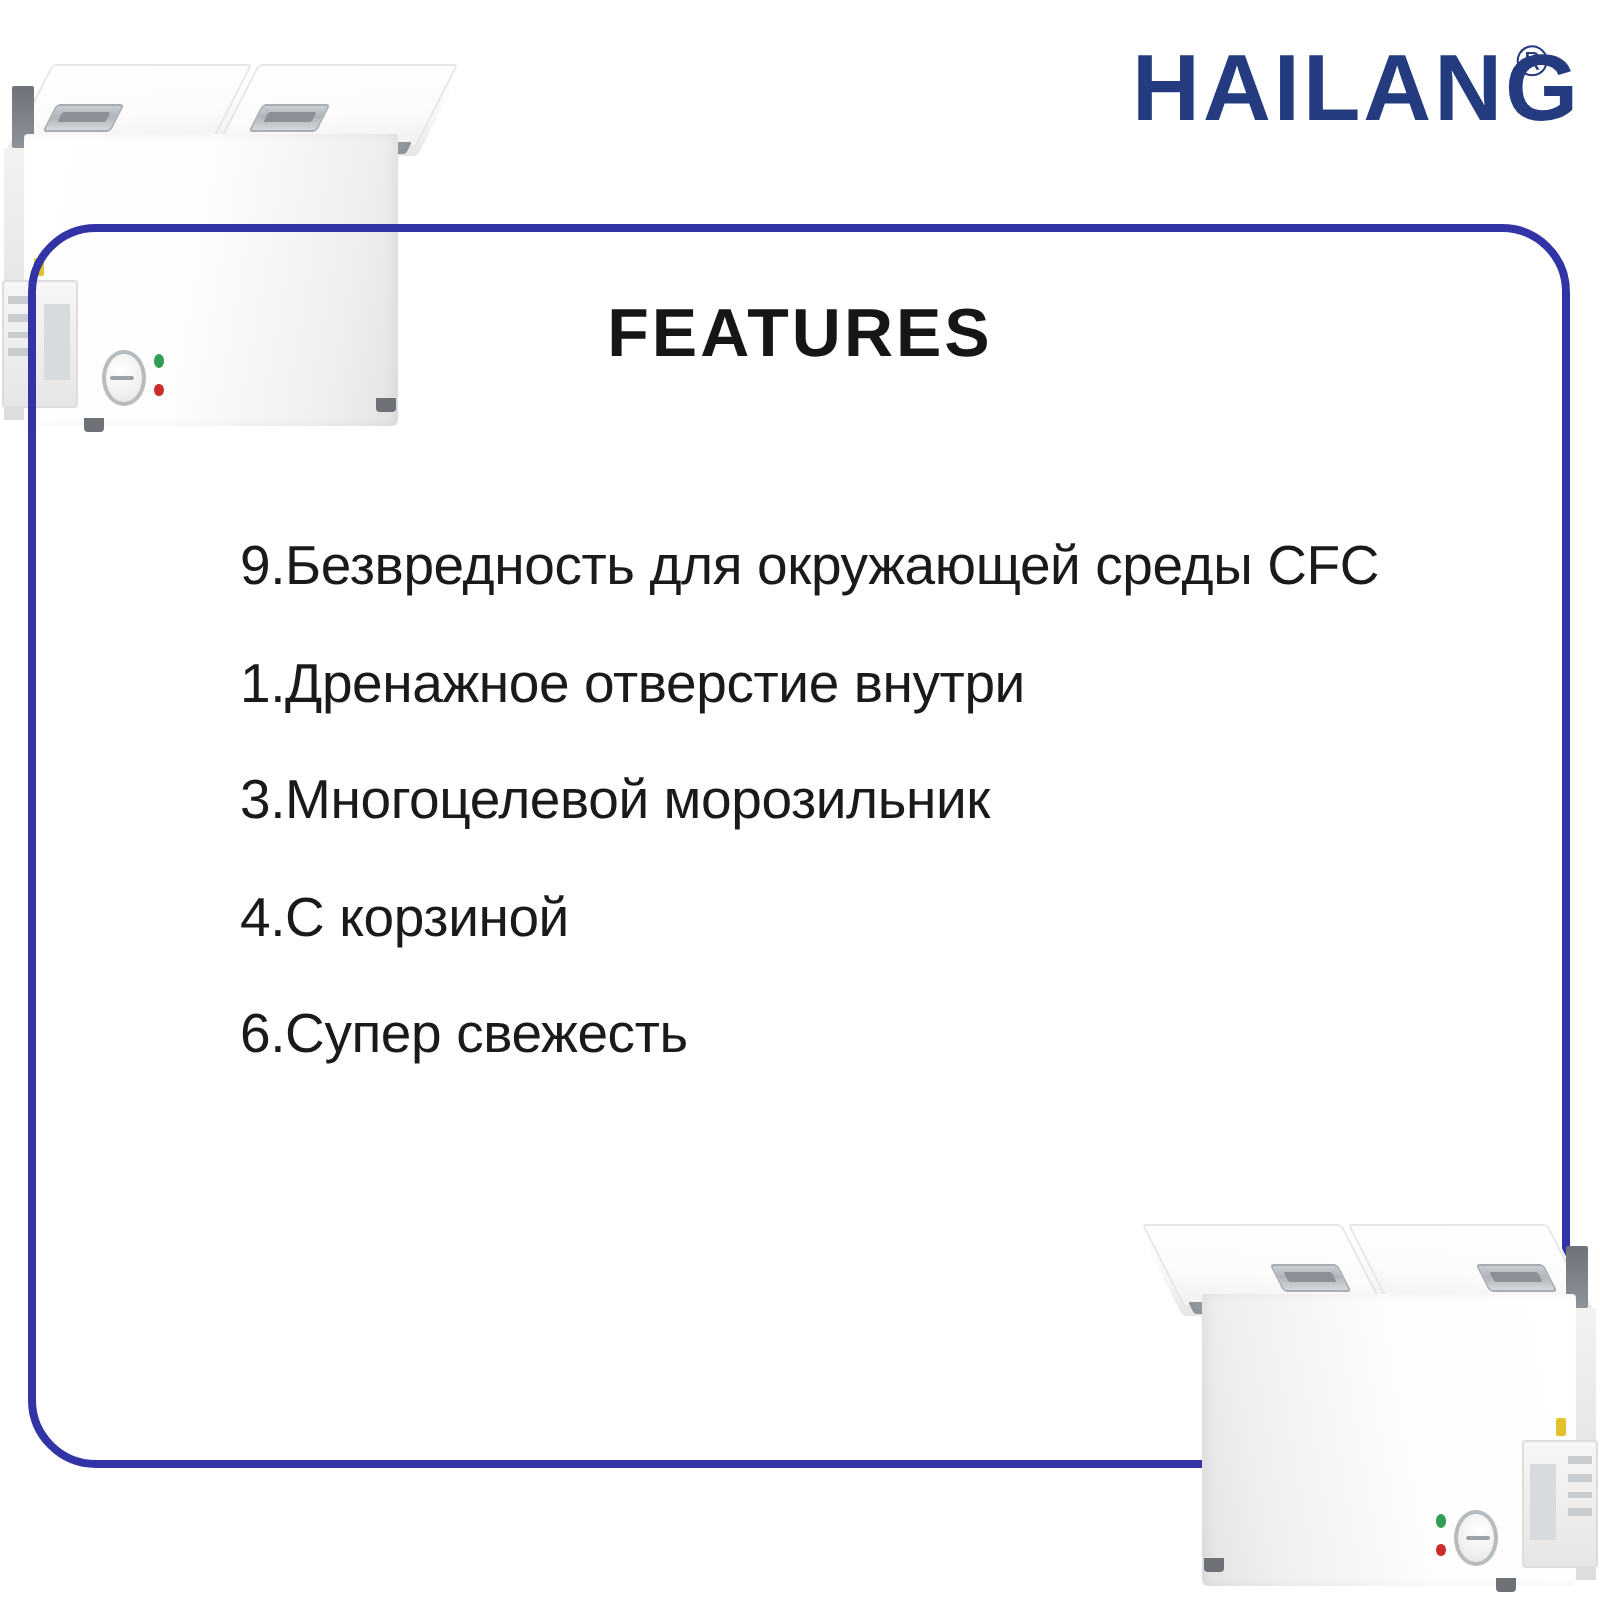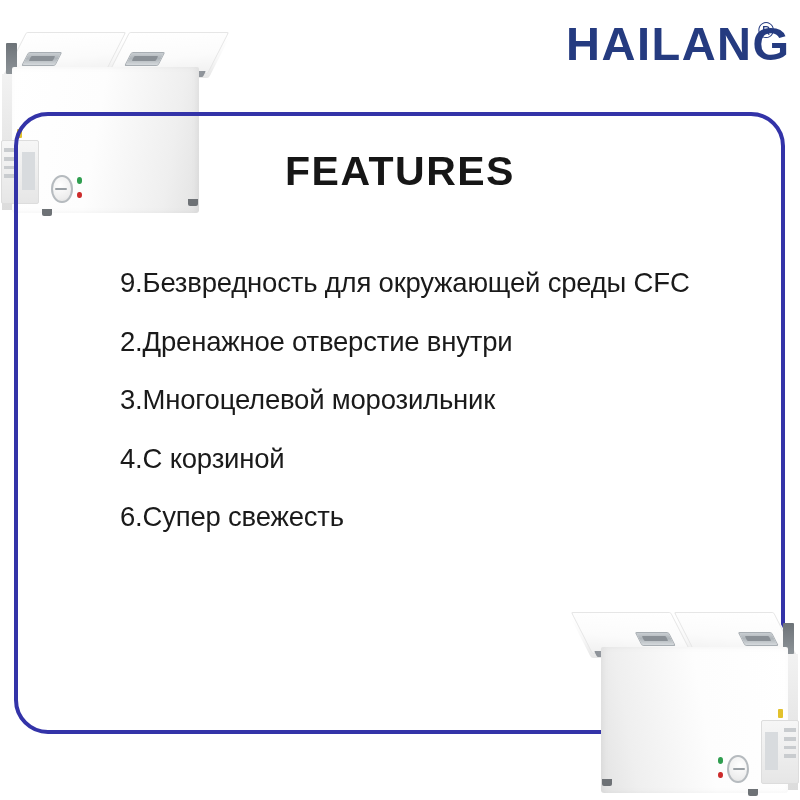--- a/index.html
+++ b/index.html
@@ -65,21 +65,21 @@
   }
 
   
   #features-title {
     position: absolute;
     left: 0;
     top: 148px;
     width: 800px;
     text-align: center;
     font-family: "Liberation Sans", sans-serif;
-    font-size: 41px;
+    font-size: 34px;
     font-weight: bold;
     letter-spacing: 1.5px;
     color: #161616;
   }
   #features-list {
     position: absolute;
     left: 120px;
     top: 254px;
     width: 660px;
   }
@@ -309,21 +309,21 @@
       <div class="fz-foot fz-foot-r"></div>
     </div>
   </div>
 
   <div id="frame-border"></div>
 
   <div id="features-title">FEATURES</div>
 
   <div id="features-list">
     <div class="feature-item">9.Безвредность для окружающей среды CFC</div>
-    <div class="feature-item">2.Дренажное отверстие внутри</div>
+    <div class="feature-item">1.Дренажное отверстие внутри</div>
     <div class="feature-item">3.Многоцелевой морозильник</div>
     <div class="feature-item">4.С корзиной</div>
     <div class="feature-item">6.Супер свежесть</div>
   </div>
 
   <div class="freezer" id="freezer-bottom-right">
     <div class="freezer-wrap fz-flip">
       <div class="fz-lidplate"></div>
       <div class="fz-lid fz-lid-1"></div>
       <div class="fz-lid fz-lid-2"></div>

